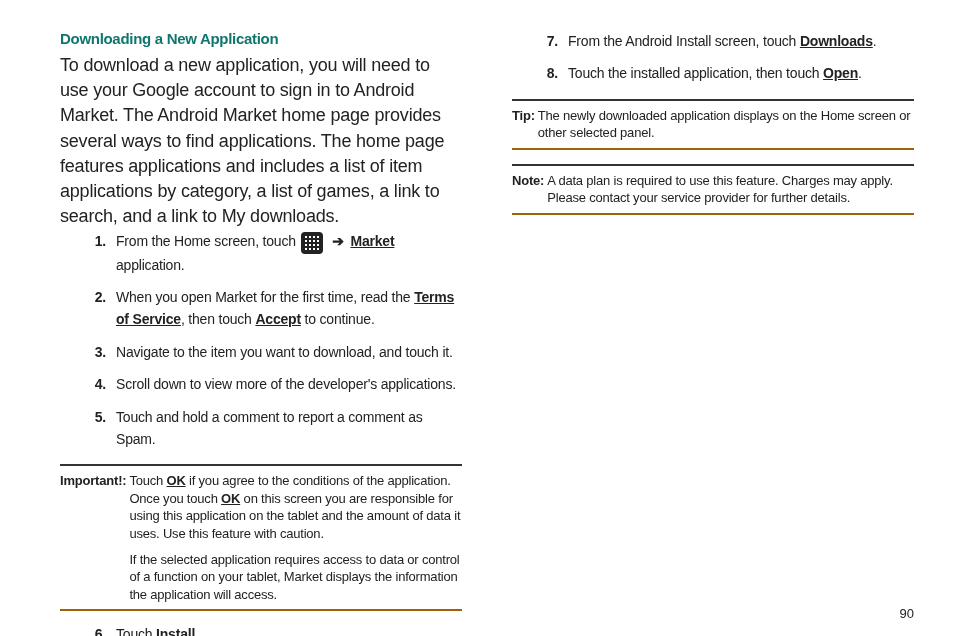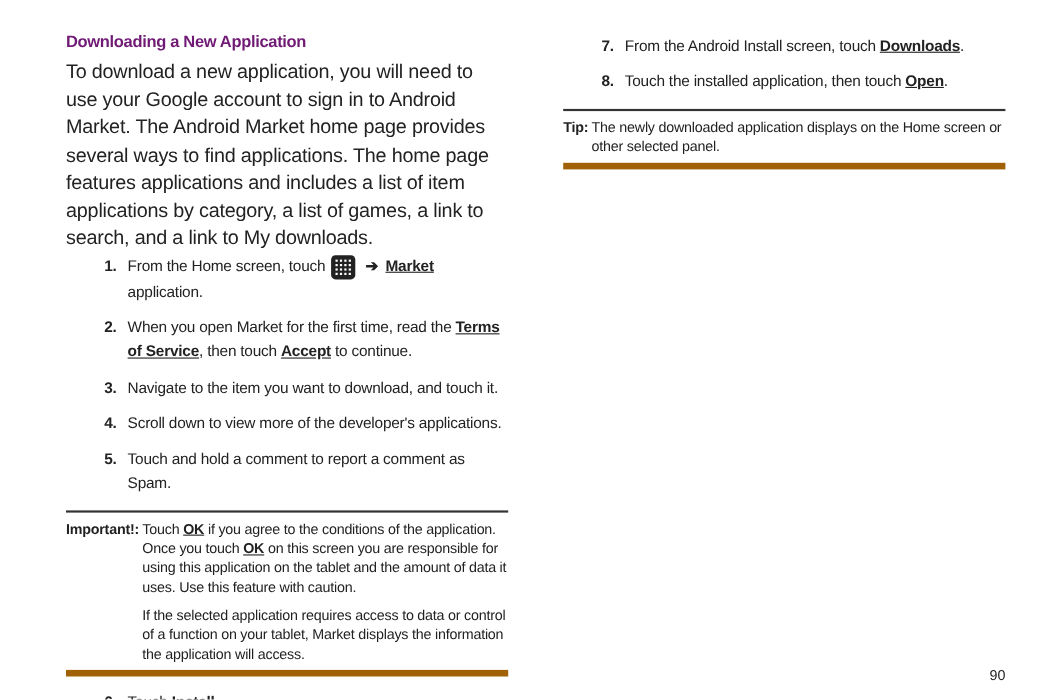--- a/index.html
+++ b/index.html
@@ -14,21 +14,21 @@
     .columns {
       display: flex;
       gap: 50px;
       height: 570px;
     }
     .col {
       flex: 1;
       min-width: 0;
     }
     .heading {
-      color: #701a75;
+      color: #0f766e;
       font-weight: 900;
       font-size: 15px;
       margin-bottom: 6px;
       letter-spacing: -0.3px;
     }
     .intro {
       font-size: 18px;
       line-height: 1.4;
       margin-bottom: 1px;
       letter-spacing: -0.2px;
@@ -69,21 +69,21 @@
       gap: 2px;
     }
     .grid-dots span { background: #fff; width:2px; height:2px; }
     .arrow {
       font-weight: 900;
       margin: 0 3px;
     }
     .bold { font-weight: 900; text-decoration: underline; }
     .callout {
       border-top: 2px solid #333;
-      border-bottom: 6px solid #a16207;
+      border-bottom: 2px solid #a16207;
       padding: 6px 0;
       margin: 14px 0 12px 0;
       font-size: 13px;
       line-height: 1.35;
       display: flex;
       letter-spacing: -0.2px;
     }
     .callout-label {
       font-weight: 900;
       white-space: nowrap;
@@ -194,16 +194,20 @@
           <span>Touch the installed application, then touch </span><span class="bold">Open</span><span>.</span>
         </span>
       </li>
     </ol>
 
     <div class="callout">
       <span class="callout-label">Tip:</span>
       <div class="callout-body">The newly downloaded application displays on the Home screen or other selected panel.</div>
     </div>
 
+    <div class="callout">
+      <span class="callout-label">Note:</span>
+      <div class="callout-body"> A data plan is required to use this feature. Charges may apply. Please contact your service provider for further details.</div>
+    </div>
   </div>
 </div>
 
 <div class="page-num">90</div>
 
 </body></html>

